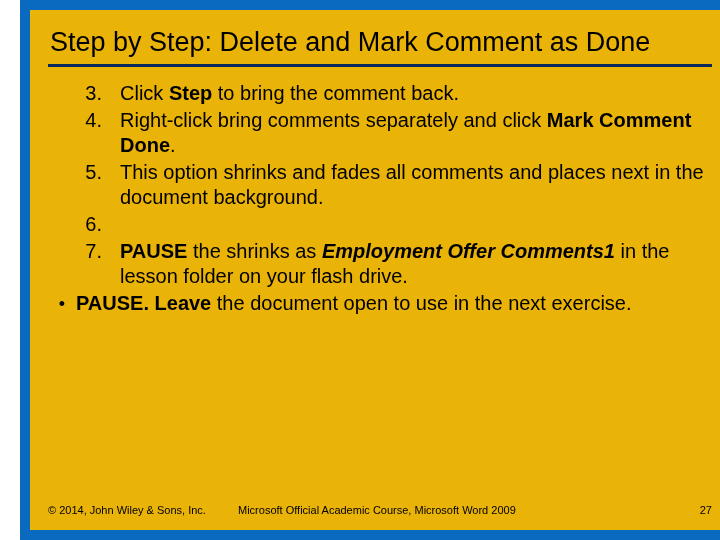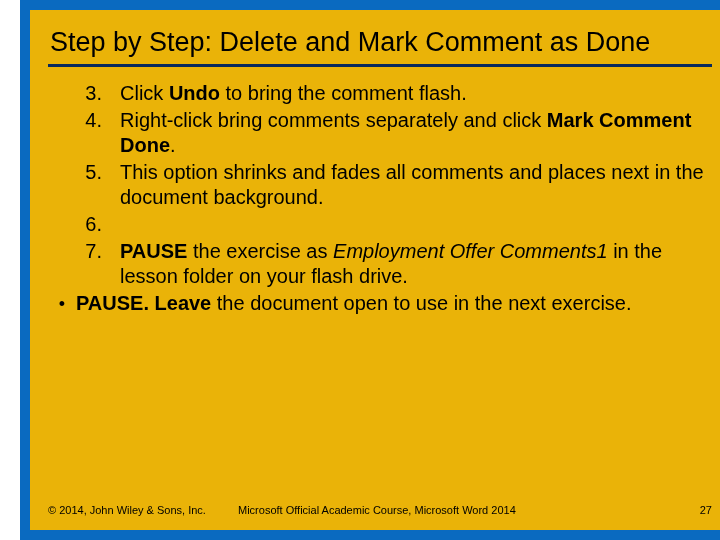--- a/index.html
+++ b/index.html
@@ -61,21 +61,21 @@
     align-items: flex-start;
     margin-top: 2px;
   }
   .bullet {
     flex: 0 0 28px;
     text-align: center;
     font-size: 18px;
     line-height: 1.25;
     padding-top: 2px;
   }
-  .bolditalic { font-weight: normal; font-style: italic; }
+  .bolditalic { font-weight: bold; font-style: italic; }
   .footer {
     position: absolute;
     left: 18px;
     right: 18px;
     bottom: 14px;
     display: flex;
     justify-content: space-between;
     align-items: flex-end;
     font-size: 11px;
     color: #000;
@@ -91,21 +91,21 @@
 <div class="slide">
   <div class="title">Step by Step: Delete and Mark Comment as Done</div>
   <hr class="rule">
 
   <div class="content">
     <ul class="ol">
 
       <li>
         <span class="num">3.</span>
         <span class="txt">
-          <span>Click </span><b>Undo</b><span> to bring the comment flash.</span>
+          <span>Click </span><b>Step</b><span> to bring the comment back.</span>
         </span>
       </li>
 
       <li>
         <span class="num">4.</span>
         <span class="txt">
           <span>Right-click bring comments separately and click </span><b>Mark Comment Done</b><span>.</span>
         </span>
       </li>
 
@@ -116,32 +116,32 @@
         </span>
       </li>
 
       <li>
         <span class="num">6.</span>
       </li>
 
       <li>
         <span class="num">7.</span>
         <span class="txt">
-          <span> </span><b>PAUSE</b><span> the exercise as </span><span class="bolditalic">Employment Offer Comments1</span><span> in the lesson folder on your flash drive.</span>
+          <span> </span><b>PAUSE</b><span> the shrinks as </span><span class="bolditalic">Employment Offer Comments1</span><span> in the lesson folder on your flash drive.</span>
         </span>
       </li>
 
     </ul>
 
     <div class="bullet-row">
       <span class="bullet">•</span>
       <span class="txt">
         <b>PAUSE. Leave</b><span> the document open to use in the next exercise.</span>
       </span>
     </div>
   </div>
 
   <div class="footer">
     <span>© 2014, John Wiley &amp; Sons, Inc.</span>
-    <span class="mid">Microsoft Official Academic Course, Microsoft Word 2014</span>
+    <span class="mid">Microsoft Official Academic Course, Microsoft Word 2009</span>
     <span>27</span>
   </div>
 </div>
 
 </body></html>

